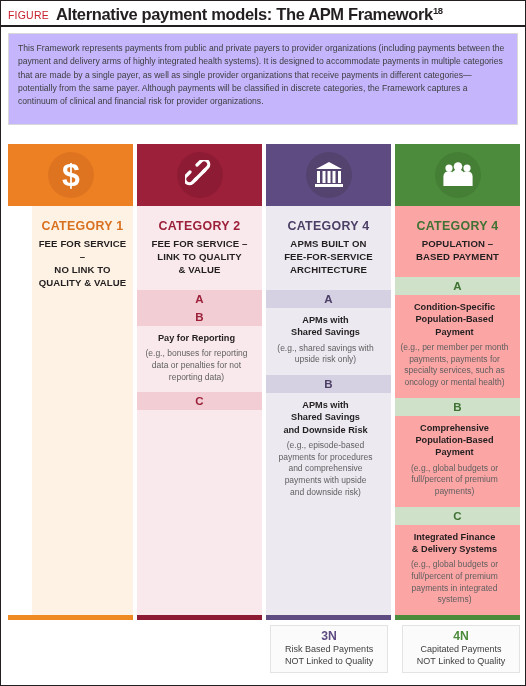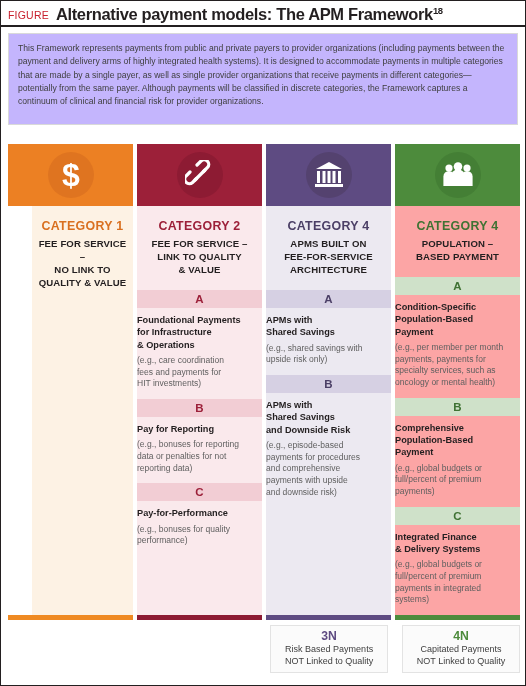--- a/index.html
+++ b/index.html
@@ -124,20 +124,21 @@
 
   .sec-letter {
     text-align: center;
     font-size: 11.5px;
     font-weight: bold;
     padding: 2px 0 2px 0;
     line-height: 14px;
   }
   .sec-body {
     padding: 6px 6px 9px 0;
+    text-align: center;
   }
   .sec-title {
     font-size: 9.2px;
     font-weight: bold;
     line-height: 12.4px;
     color: #231f20;
     margin-bottom: 4px;
   }
   .sec-eg {
     font-size: 8.5px;
@@ -250,34 +251,26 @@
             <path d="M10 20 L20 10"></path>
           </svg>
         </div>
       </div>
       <div class="col-title">
         <div class="cat-label">CATEGORY 2</div>
         <div class="cat-sub nl">FEE FOR SERVICE –<br>LINK TO QUALITY<br>&amp; VALUE</div>
       </div>
       <div class="col-body">
         <div class="sec-letter">A</div>
-        <div class="sec-body">
-          <div class="sec-title nl">Foundational Payments<br>for Infrastructure<br>&amp; Operations</div>
-          <div class="sec-eg nl">(e.g., care coordination<br>fees and payments for<br>HIT investments)</div>
-        </div>
         <div class="sec-letter">B</div>
         <div class="sec-body">
           <div class="sec-title nl">Pay for Reporting</div>
           <div class="sec-eg nl">(e.g., bonuses for reporting<br>data or penalties for not<br>reporting data)</div>
         </div>
         <div class="sec-letter">C</div>
-        <div class="sec-body">
-          <div class="sec-title nl">Pay-for-Performance</div>
-          <div class="sec-eg nl">(e.g., bonuses for quality<br>performance)</div>
-        </div>
       </div>
       <div class="col-footer-bar"></div>
     </div>
 
     <div class="col c3">
       <div class="col-head">
         <div class="head-icon">
           <svg width="30" height="28" viewBox="0 0 30 28" fill="#ffffff">
             <path d="M15 1 L28 8 L2 8 Z"></path>
             <rect x="3" y="10" width="3" height="12"></rect>

